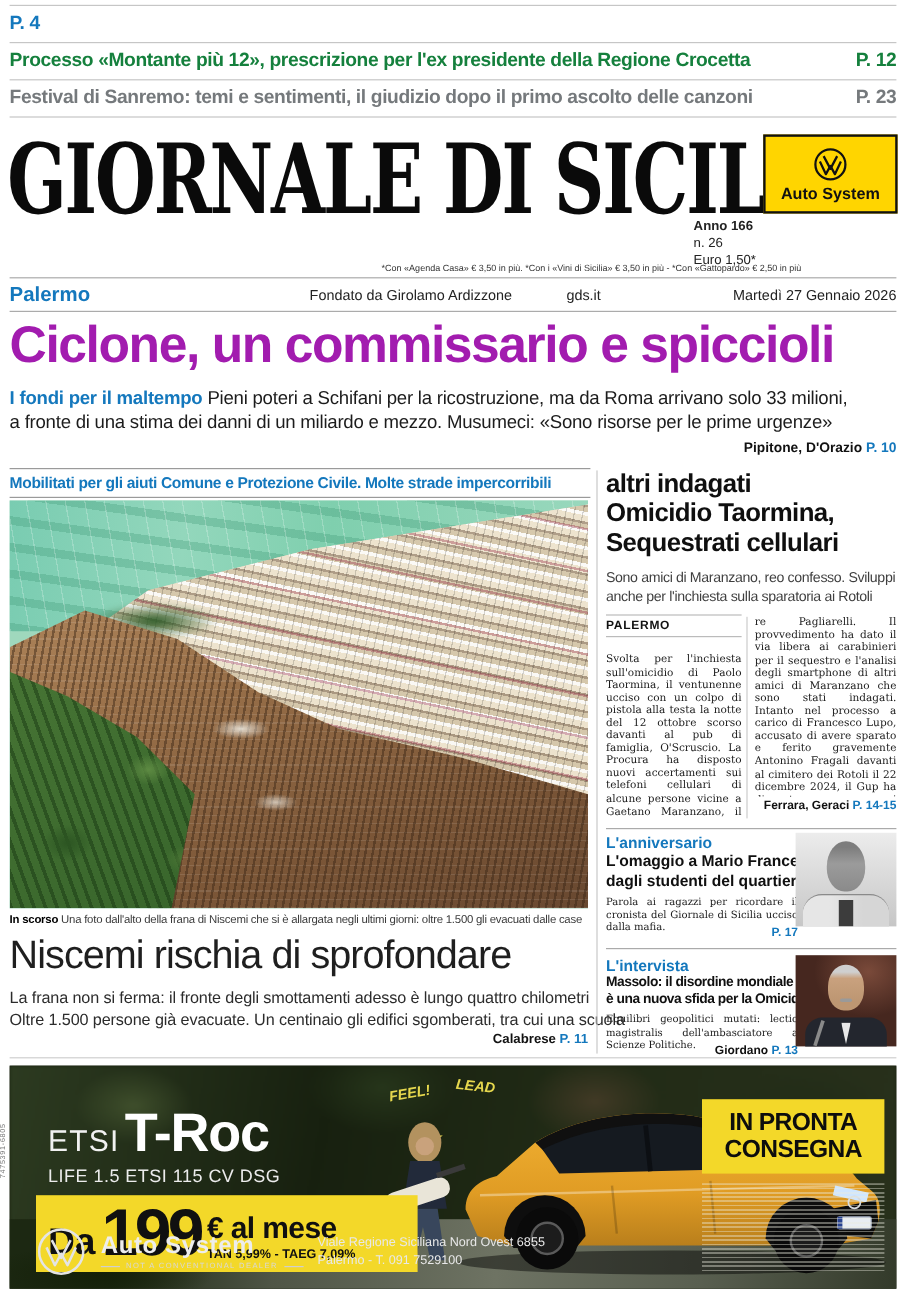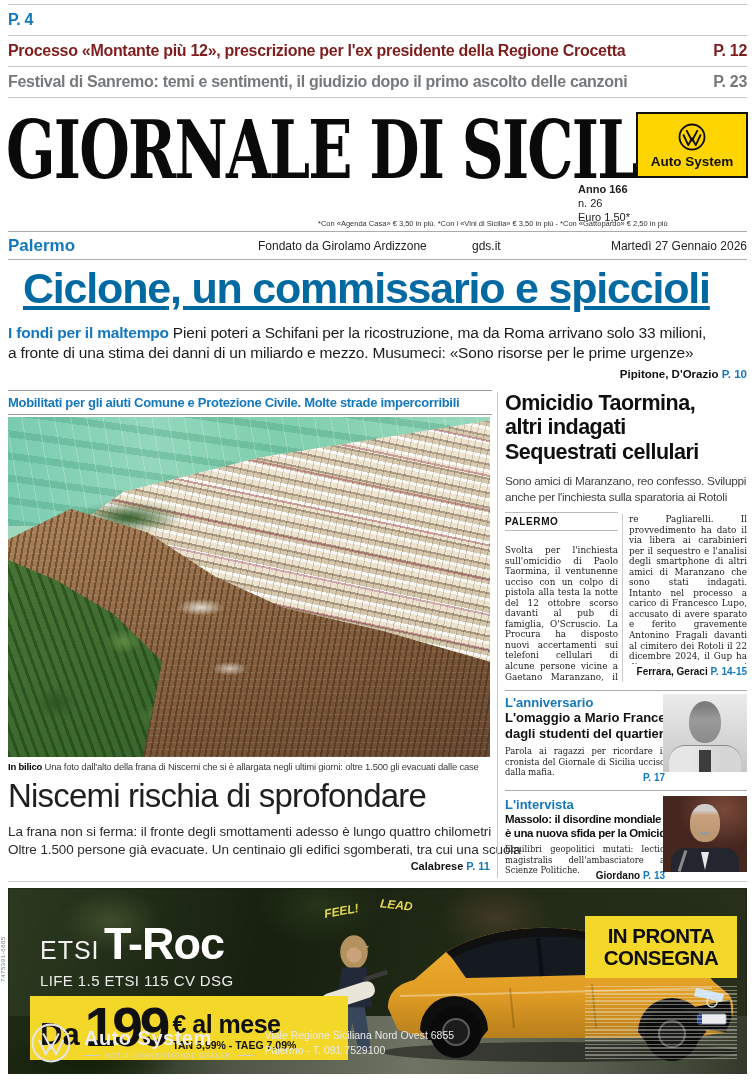--- a/index.html
+++ b/index.html
@@ -3,43 +3,43 @@
 <meta charset="utf-8">
 <style>
   html,body{margin:0;padding:0;background:#e9e9e9;}
   #page{position:relative;width:755px;height:1080px;background:#fff;margin:0 auto;
         font-family:"Liberation Sans",sans-serif;overflow:hidden;color:#111;}
   
   .strip{position:absolute;left:8px;right:8px;top:4px;}
   .strip-row{display:flex;justify-content:space-between;align-items:center;height:30px;
              border-top:1px solid #c6c6c6;font-weight:800;font-size:16px;letter-spacing:-0.3px;}
   .strip-row:last-child{border-bottom:1px solid #c6c6c6;}
-  .c-blue{color:#1478bd;} .c-black{color:#7f1d1d;} .c-gray{color:#75797c;text-align:center;}
+  .c-blue{color:#1478bd;} .c-black{color:#15803d;} .c-gray{color:#75797c;text-align:center;}
   
   .masthead-title{position:absolute;left:6px;top:102px;font-family:"DejaVu Serif",serif;
         font-weight:900;font-size:66px;letter-spacing:-2px;white-space:nowrap;color:#0a0a0a;
         transform:scale(0.88,1.22);transform-origin:left top;}
   .sponsor-box{position:absolute;left:636px;top:112px;width:112px;height:66px;background:#FFD500;
         border:2px solid #111;box-sizing:border-box;display:flex;flex-direction:column;
         align-items:center;justify-content:center;gap:2px;}
   .sponsor-box .brand{font-size:13.5px;font-weight:800;color:#111;}
   .edition{position:absolute;left:578px;top:183px;font-size:11px;line-height:1.25;color:#222;}
   .edition .anno{font-weight:800;}
   .mast-fine{position:absolute;left:318px;top:219px;width:314px;font-size:7.5px;color:#333;text-align:left;white-space:nowrap;}
   
   .dateline{position:absolute;left:8px;right:8px;top:231px;height:27px;
         border-top:1px solid #ababab;border-bottom:1px solid #ababab;}
   .dateline>*{position:absolute;top:50%;transform:translateY(-50%);}
   .dl-city{left:0;color:#1478bd;font-size:17px;font-weight:800;}
   .dl-founded{left:250px;font-size:12px;color:#222;}
   .dl-site{left:464px;font-size:12px;color:#222;}
   .dl-date{right:0;font-size:12px;color:#222;}
   
-  .lead-headline{position:absolute;left:23px;top:264px;font-size:43px;font-weight:800;
-        letter-spacing:-1.2px;white-space:nowrap;color:#0369a1;text-decoration:underline;}
+  .lead-headline{position:absolute;left:8px;top:264px;font-size:43px;font-weight:800;
+        letter-spacing:-1.2px;white-space:nowrap;color:#a21caf;}
   .lead-sf{position:absolute;left:8px;top:323px;font-size:15.5px;letter-spacing:-0.2px;
         line-height:1.32;color:#1c1c1c;white-space:nowrap;}
   .lead-sf .kick{color:#1478bd;font-weight:800;}
   .lead-byline{position:absolute;right:8px;top:368px;font-size:11.5px;}
   .by-name{font-weight:800;color:#111;} .by-page{color:#1478bd;font-weight:800;}
   
   .kicker-bar{position:absolute;left:8px;top:390px;width:484px;border-top:1px solid #9a9a9a;
         border-bottom:1px solid #9a9a9a;padding:4px 0;color:#1478bd;font-size:13px;
         font-weight:800;letter-spacing:-0.3px;white-space:nowrap;box-sizing:border-box;}
   .photo{position:absolute;left:8px;top:417px;width:482px;height:340px;overflow:hidden;background:#9fd8bd;}
@@ -221,38 +221,38 @@
 
   <div class="kicker-bar">Mobilitati per gli aiuti Comune e Protezione Civile. Molte strade impercorribili</div>
   <div class="photo">
     <div class="ph-fields"></div>
     <div class="ph-town"></div>
     <div class="ph-trees"></div>
     <div class="ph-cliff"></div>
     <div class="ph-veg"></div>
   </div>
   <div class="caption">
-    <b>In bilico</b>
+    <b>In scorso</b>
     <span>Una foto dall'alto della frana di Niscemi che si è allargata negli ultimi giorni: oltre 1.500 gli evacuati dalle case</span>
   </div>
   <div class="main-headline">Niscemi rischia di sprofondare</div>
   <div class="main-sf">
     <div>La frana non si ferma: il fronte degli smottamenti adesso è lungo quattro chilometri</div>
     <div>Oltre 1.500 persone già evacuate. Un centinaio gli edifici sgomberati, tra cui una scuola</div>
   </div>
   <div class="main-byline">
     <span class="by-name">Calabrese</span>
     <span class="by-page">P. 11</span>
   </div>
 
   <div class="v-divider"></div>
 
   <div class="crime-h">
+    <div>altri indagati</div>
     <div>Omicidio Taormina,</div>
-    <div>altri indagati</div>
     <div>Sequestrati cellulari</div>
   </div>
   <div class="crime-sf">
     <div>Sono amici di Maranzano, reo confesso. Sviluppi</div>
     <div>anche per l'inchiesta sulla sparatoria ai Rotoli</div>
   </div>
   <div class="palermo-hd">PALERMO</div>
   <div class="bodycol bodycol1">Svolta per l'inchiesta sull'omicidio di Paolo Taormina, il ventunenne ucciso con un colpo di pistola alla testa la notte del 12 ottobre scorso davanti al pub di famiglia, O'Scruscio. La Procura ha disposto nuovi accertamenti sui telefoni cellulari di alcune persone vicine a Gaetano Maranzano, il ventottenne dello Zen reo confesso del delitto, attualmente detenuto nel carce-</div>
   <div class="col-rule"></div>
   <div class="bodycol bodycol2">re Pagliarelli. Il provvedimento ha dato il via libera ai carabinieri per il sequestro e l'analisi degli smartphone di altri amici di Maranzano che sono stati indagati. Intanto nel processo a carico di Francesco Lupo, accusato di avere sparato e ferito gravemente Antonino Fragali davanti al cimitero dei Rotoli il 22 dicembre 2024, il Gup ha disposto nuovi accertamenti sulla direzione dei colpi di pistola prima di arrivare al verdetto.</div>

